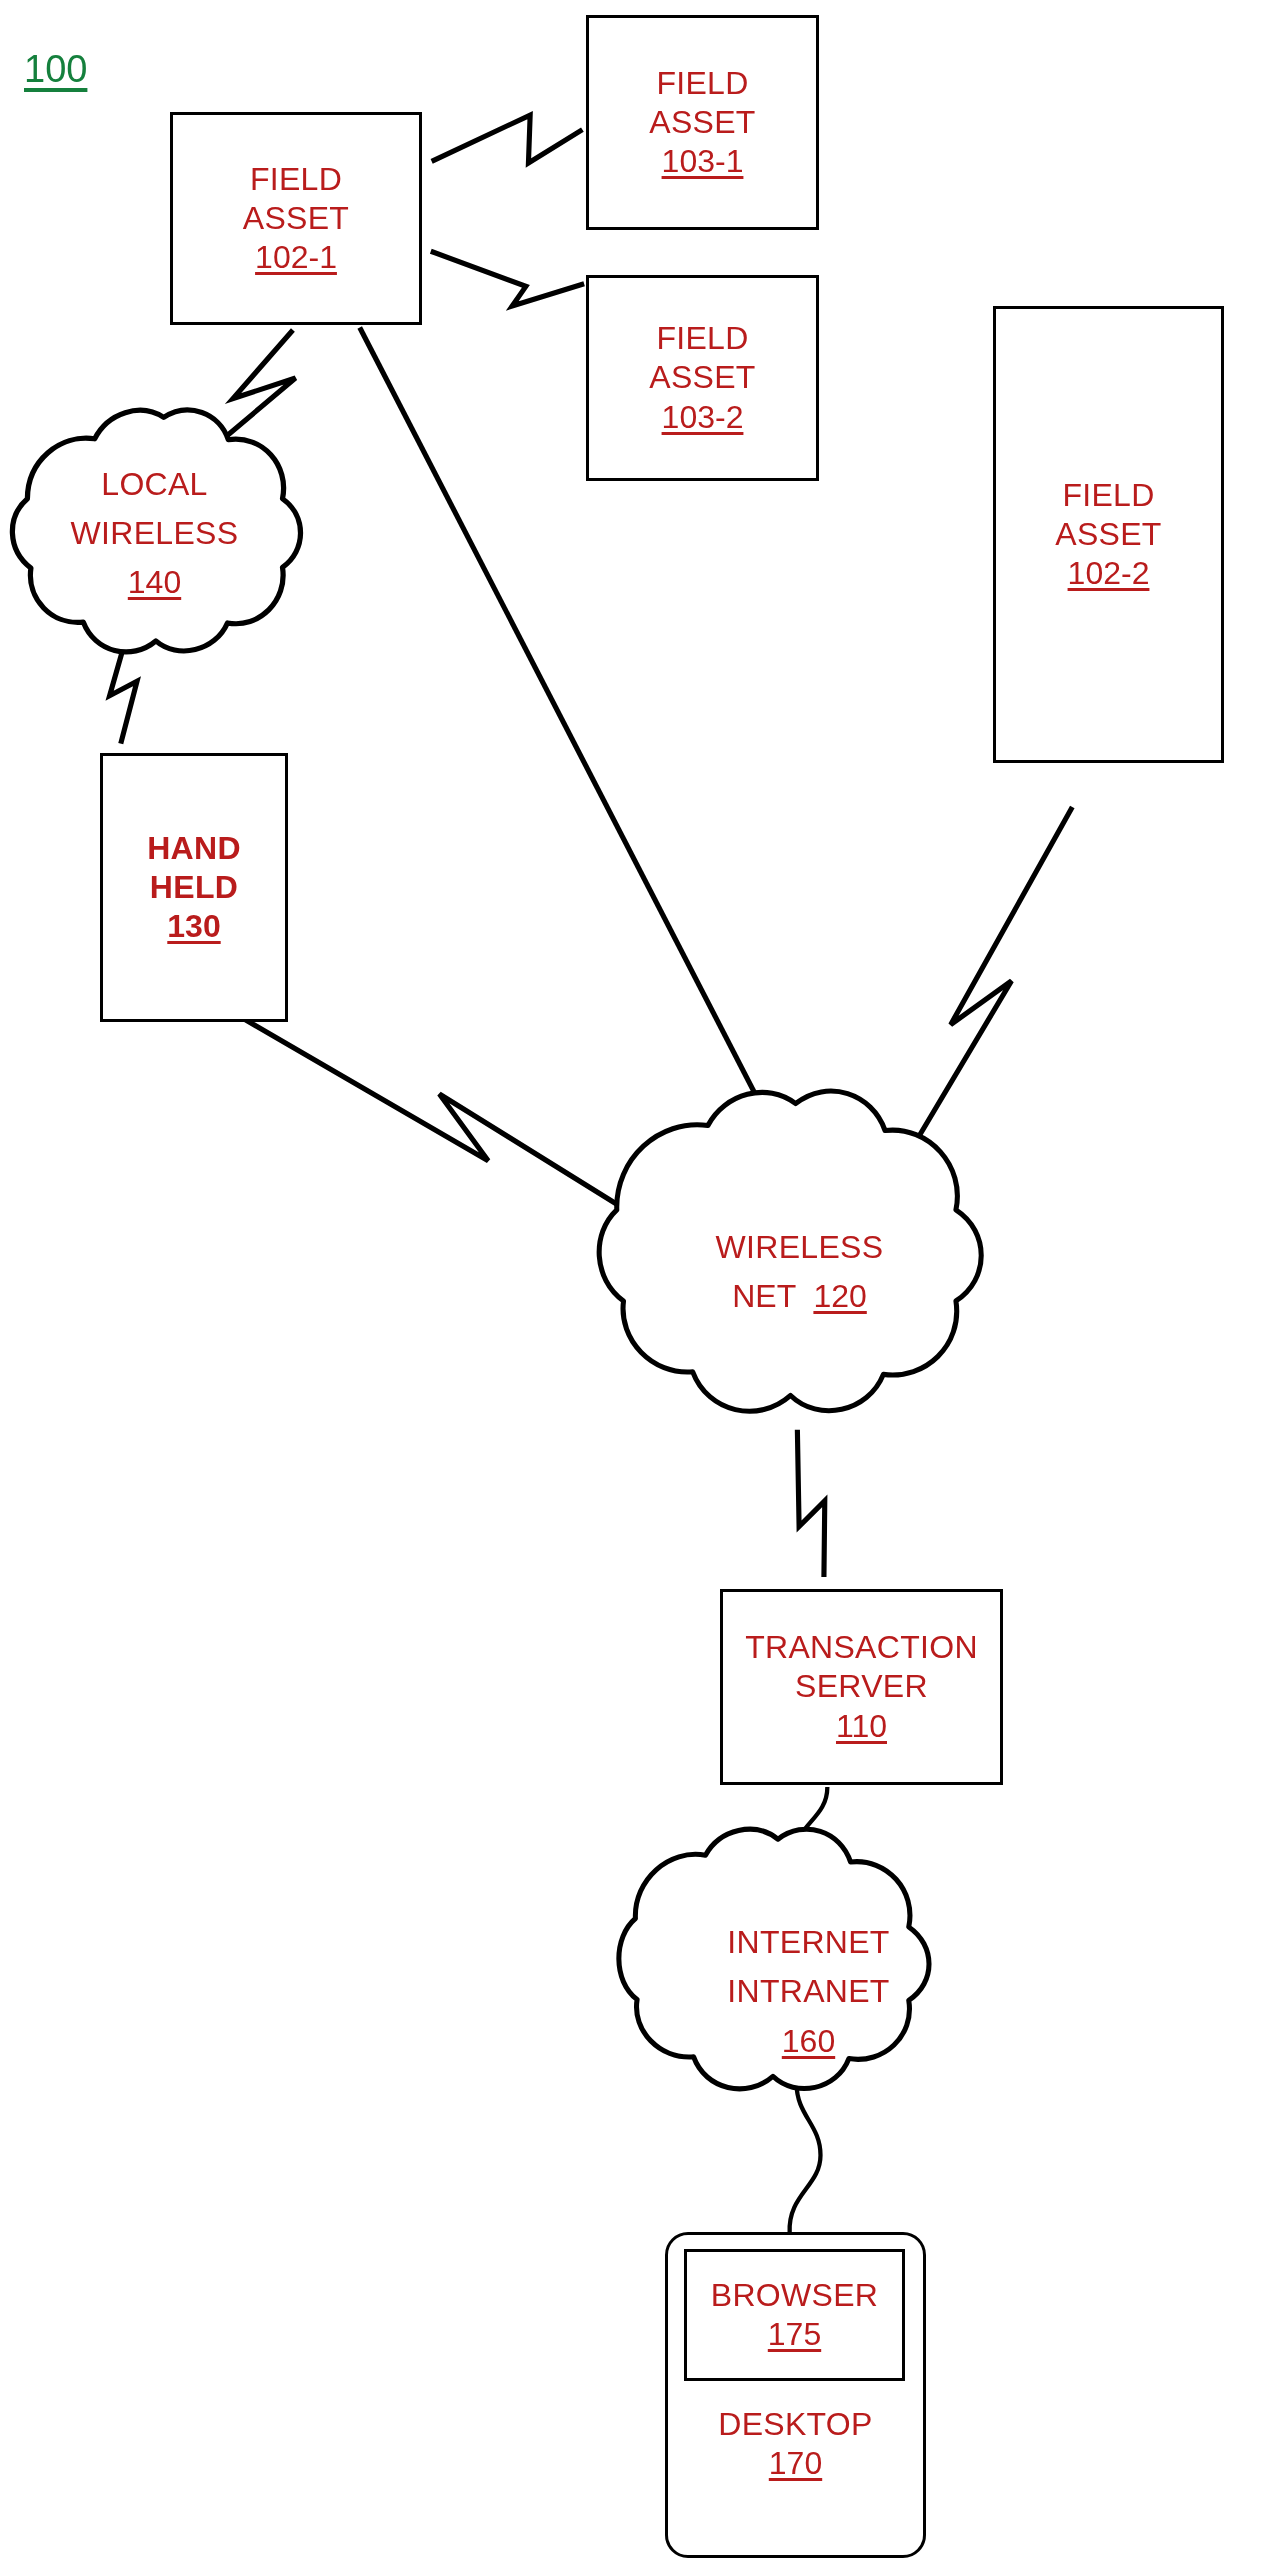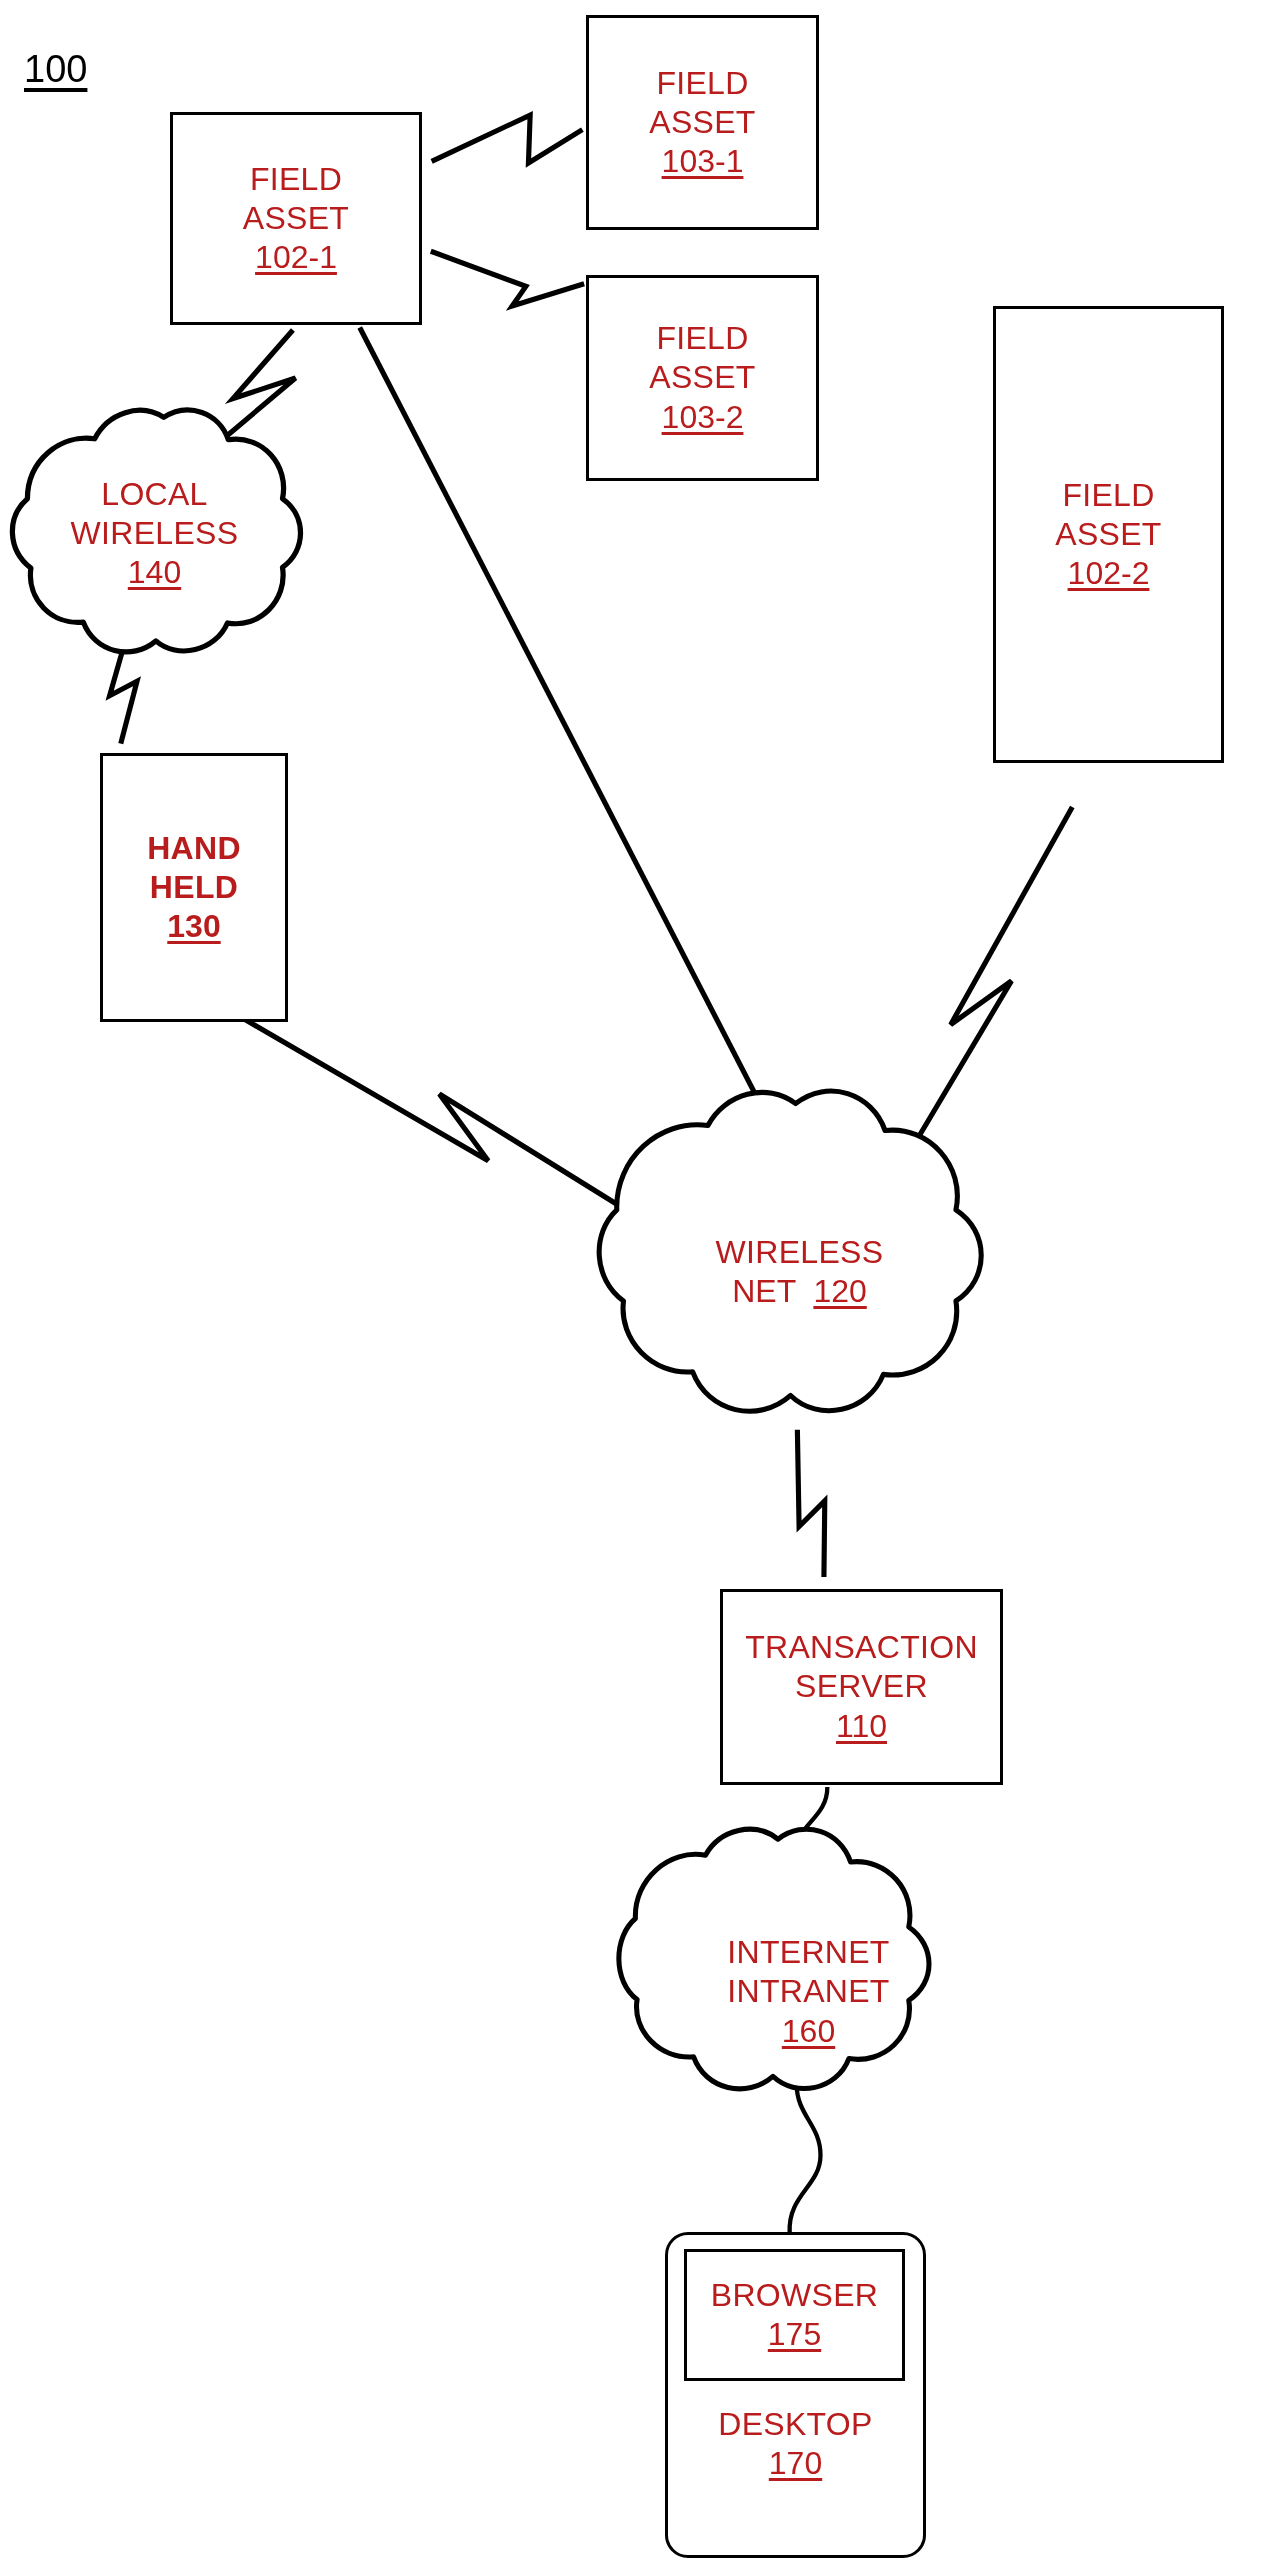--- a/index.html
+++ b/index.html
@@ -33,20 +33,21 @@
     text-align: center;
     color: #b91c1c;
   }
   .boxnode {
     border: 3.4px solid #000;
     background: #ffffff;
   }
   .cloudnode {
     background: transparent;
     border: none;
+    gap: 10px;
   }
   .lbl {
     font-size: 32px;
     line-height: 1.22;
     letter-spacing: 0.3px;
     white-space: nowrap;
   }
   .lbl-ref {
     font-size: 32px;
     line-height: 1.22;
@@ -65,21 +66,21 @@
     text-decoration-thickness: 3.4px;
   }
   #fig-number {
     position: absolute;
     left: 24px;
     top: 48px;
     font-size: 38px;
     text-decoration: underline;
     text-underline-offset: 6px;
     text-decoration-thickness: 4.3px;
-    color: #000000;
+    color: #15803d;
   }
   
   #field-asset-102-1 { left: 170px;  top: 112px;  width: 252px;  height: 213px; }
   #field-asset-103-1 { left: 586px;  top: 14.6px;   width: 233px;  height: 215px; }
   #field-asset-103-2 { left: 586px;  top: 275px;  width: 233px;  height: 206px; }
   #field-asset-102-2 { left: 993px; top: 306px;  width: 231px;  height: 457px; }
   #local-wireless-140 { left: 26px;  top: 435px;  width: 257px;  height: 197px; }
   #hand-held-130     { left: 100px;  top: 753px;  width: 188px;  height: 269px; font-weight: bold; }
   #wireless-net-120  { left: 624px;  top: 1135px; width: 351px;  height: 274px; }
   #transaction-server-110 { left: 676px; top: 1589px; width: 283px; height: 196px; margin-left: 44px; }

